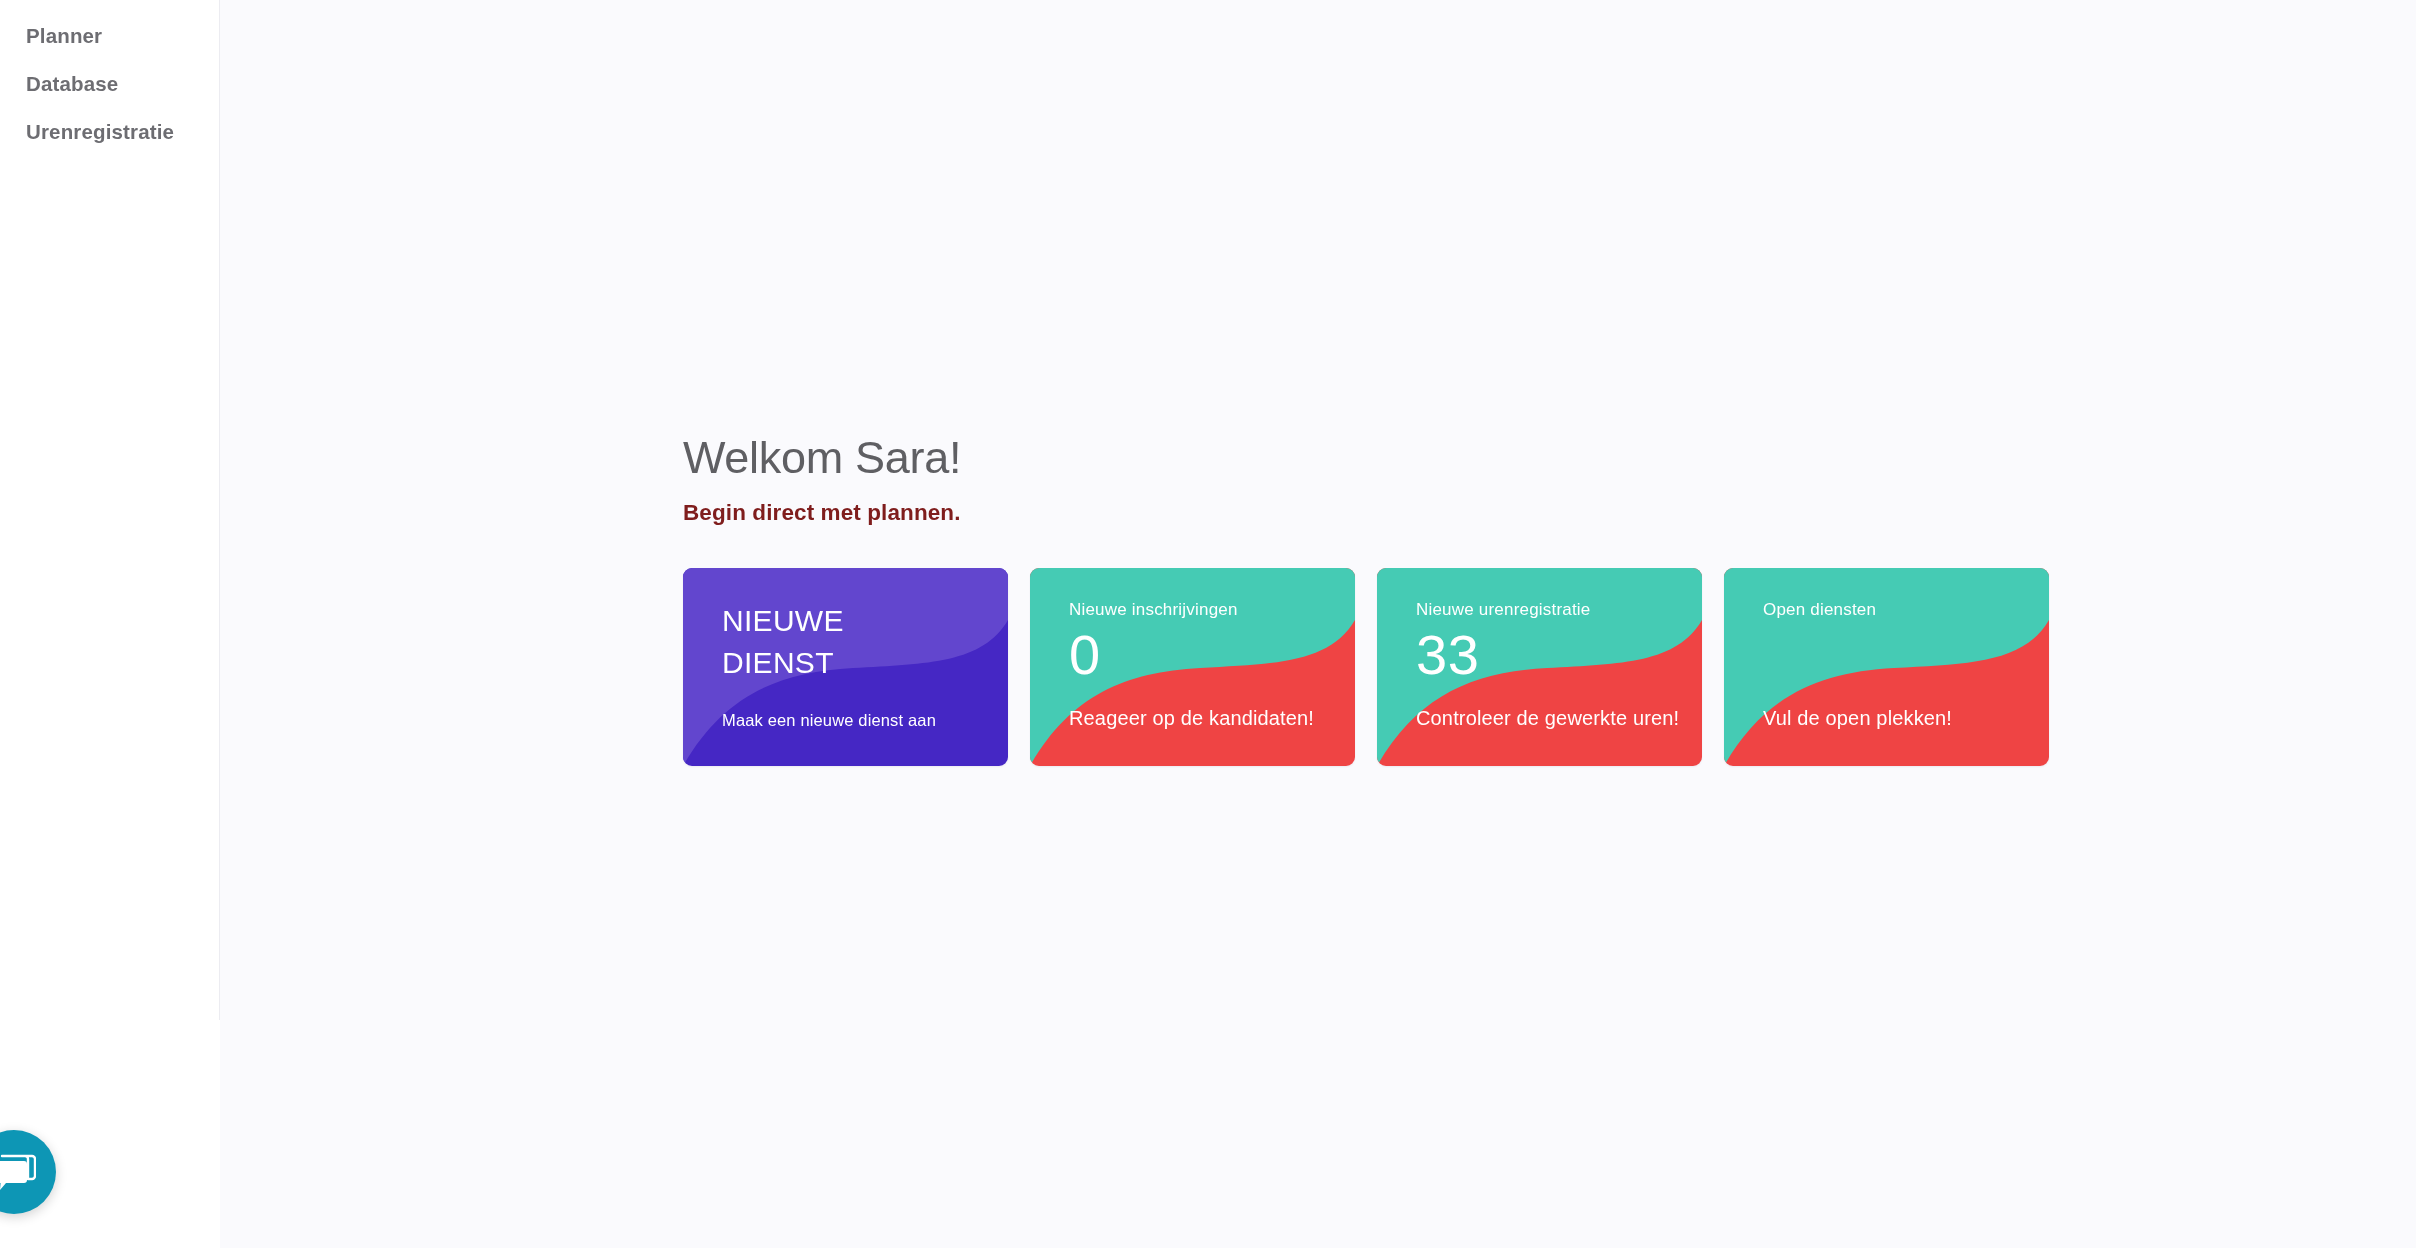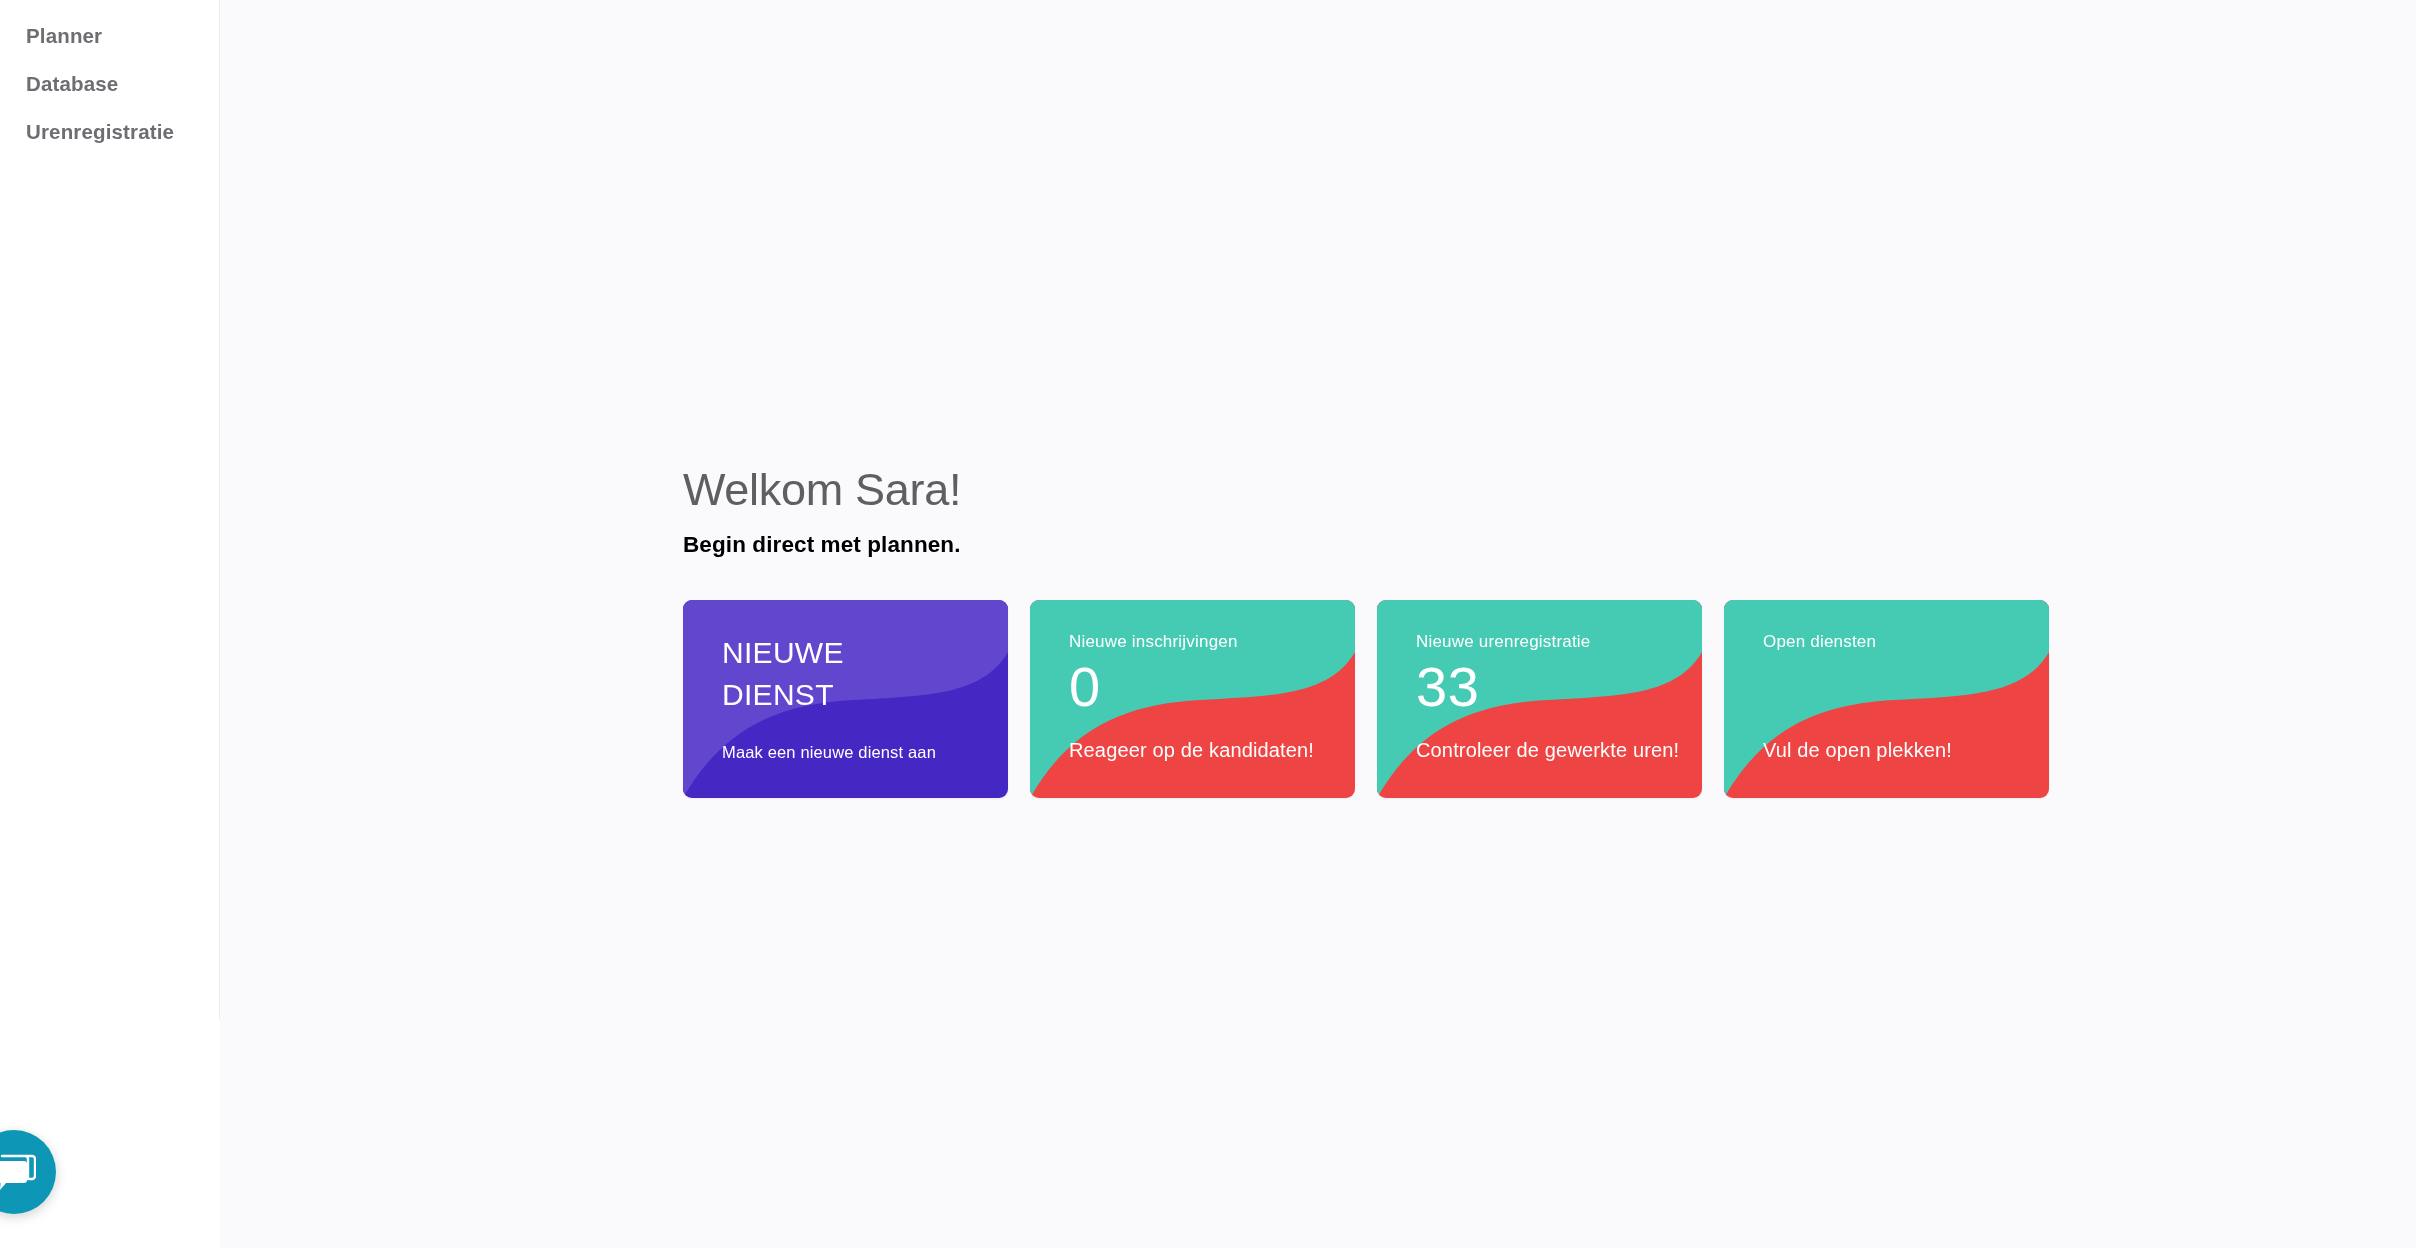--- a/index.html
+++ b/index.html
@@ -52,37 +52,37 @@
   .main {
     flex: 1;
     height: 1248px;
     background: #fafafd;
     position: relative;
   }
 
   .content {
     position: absolute;
     left: 463px;
-    top: 464px;
+    top: 432px;
     width: 1380px;
   }
 
   .welcome-title {
     font-size: 45px;
     font-weight: 400;
     color: #5f5f63;
     letter-spacing: -0.3px;
     line-height: 1.15;
   }
 
   .welcome-sub {
     margin-top: 16px;
     font-size: 22.5px;
     font-weight: 700;
-    color: #000000;
+    color: #7f1d1d;
     letter-spacing: 0.1px;
   }
 
   
   .cards {
     margin-top: 42px;
     display: flex;
     gap: 22px;
   }
 

